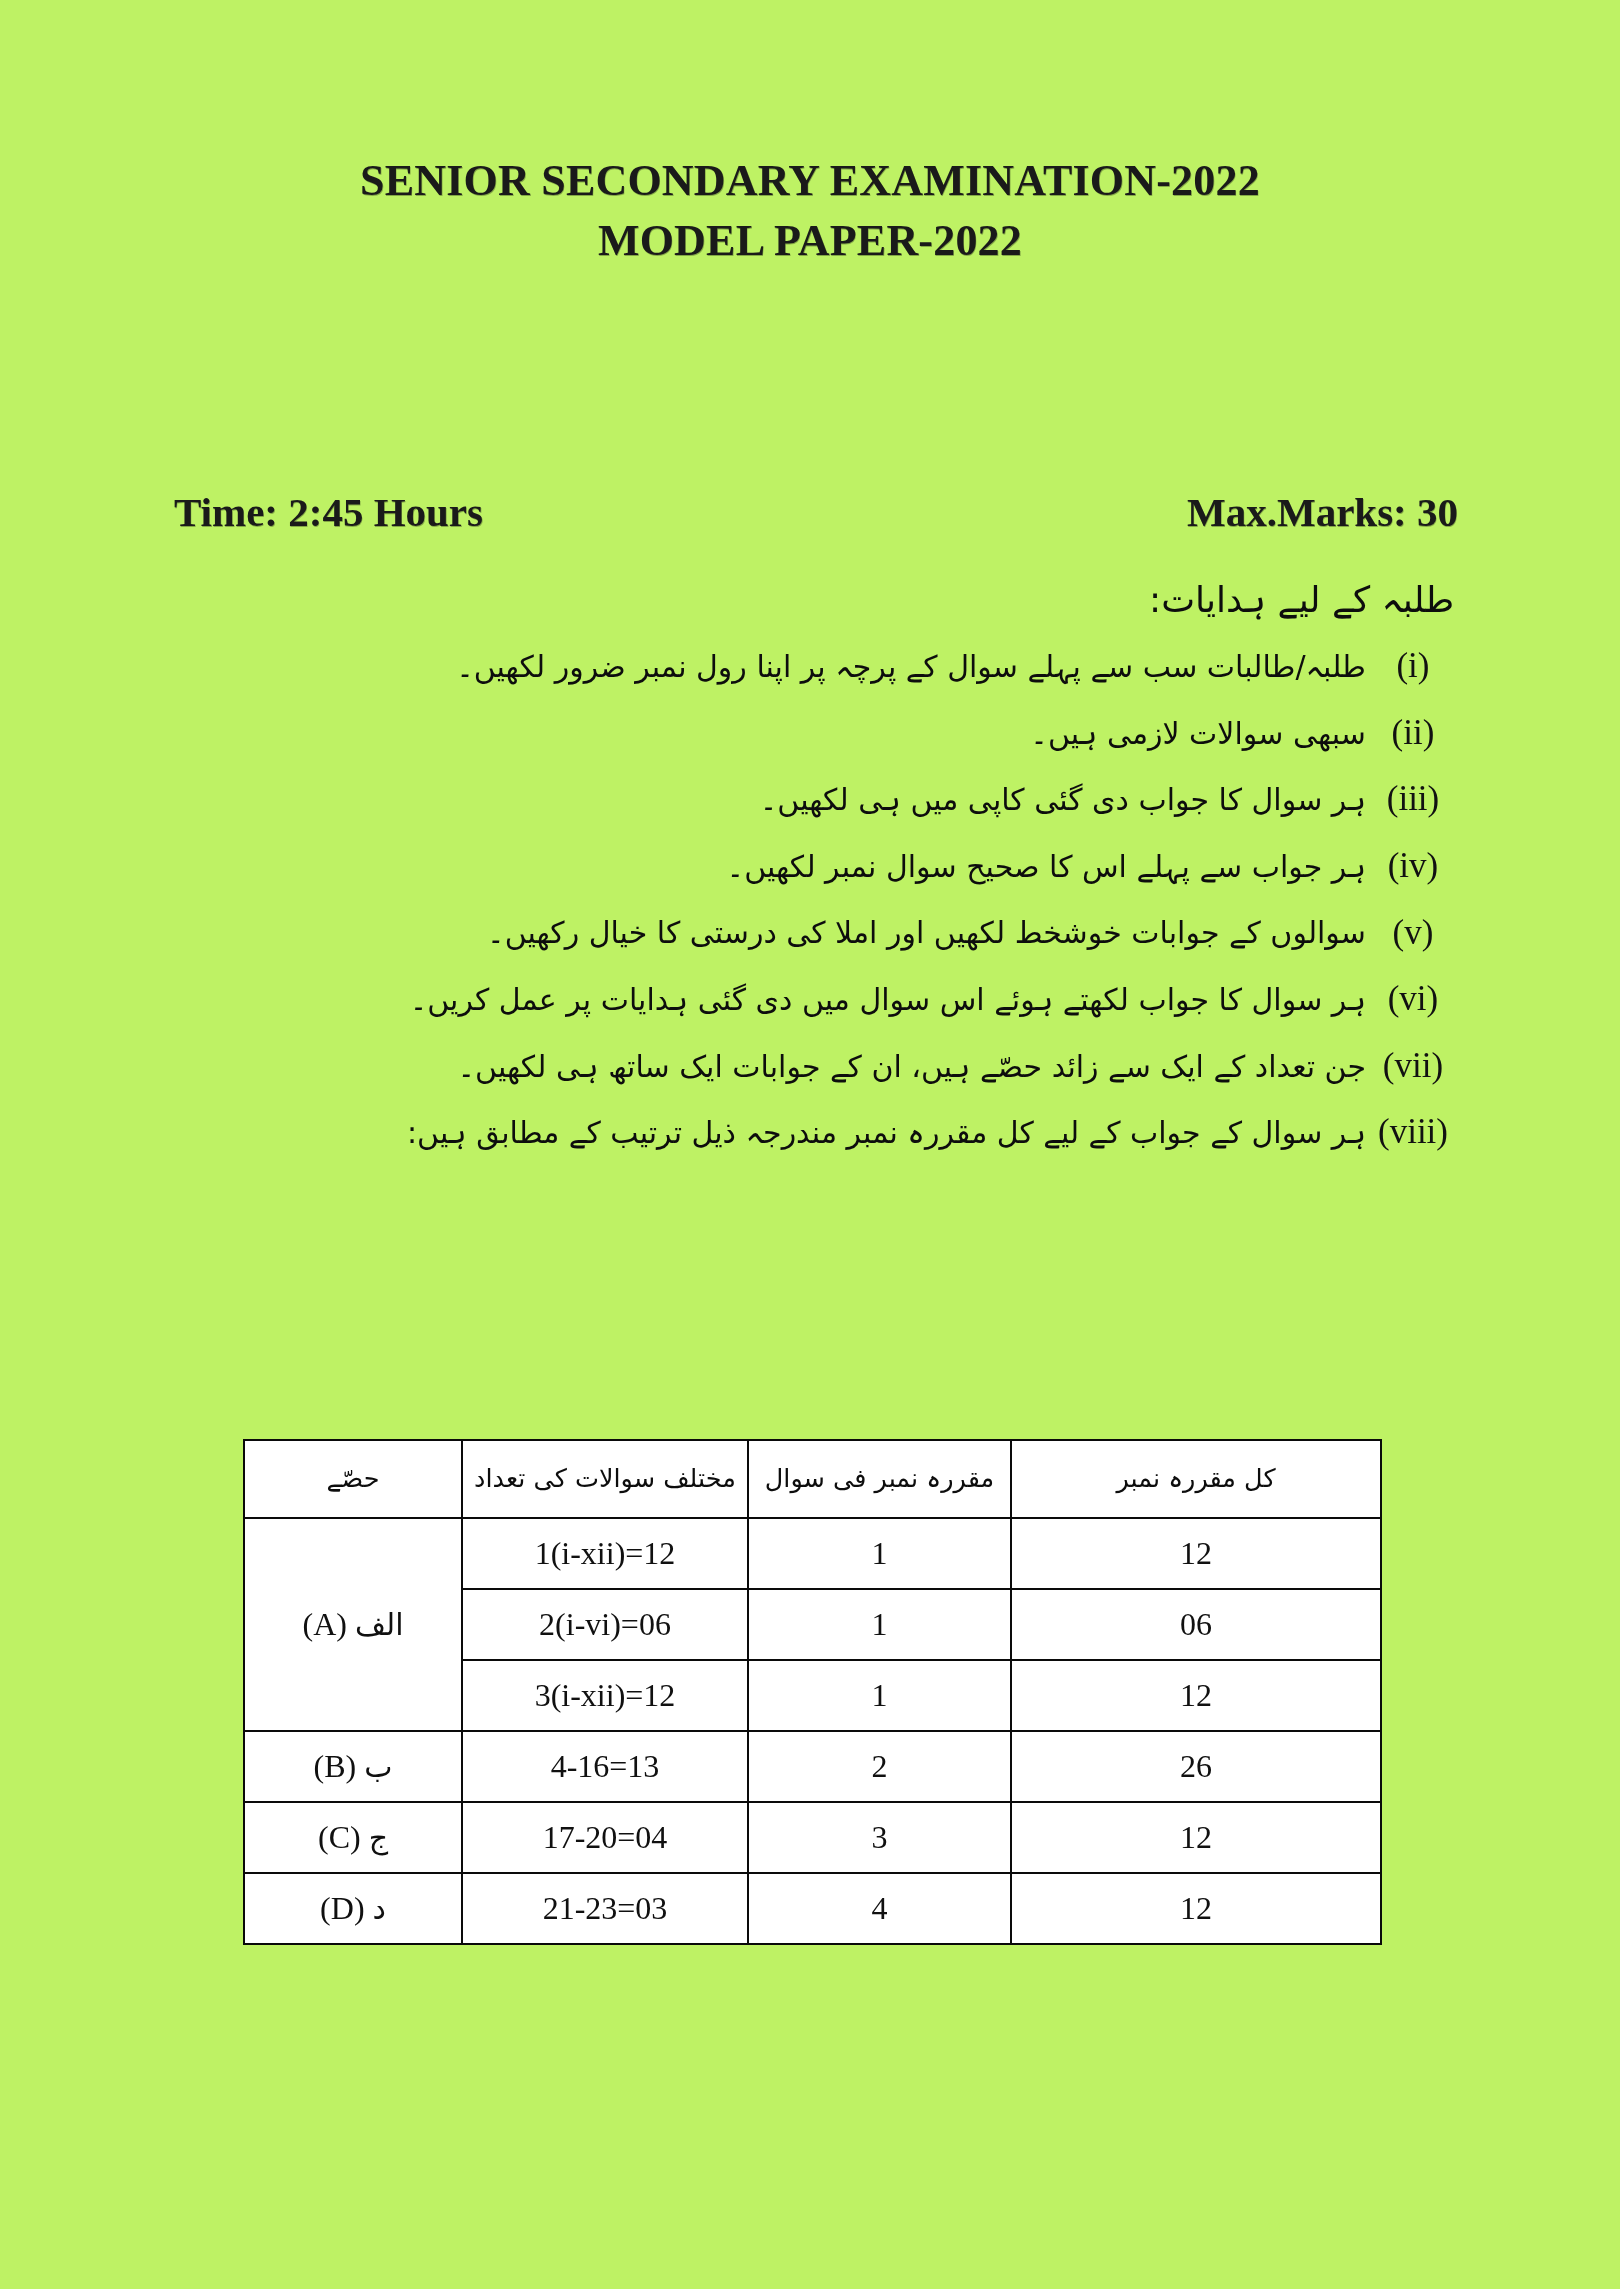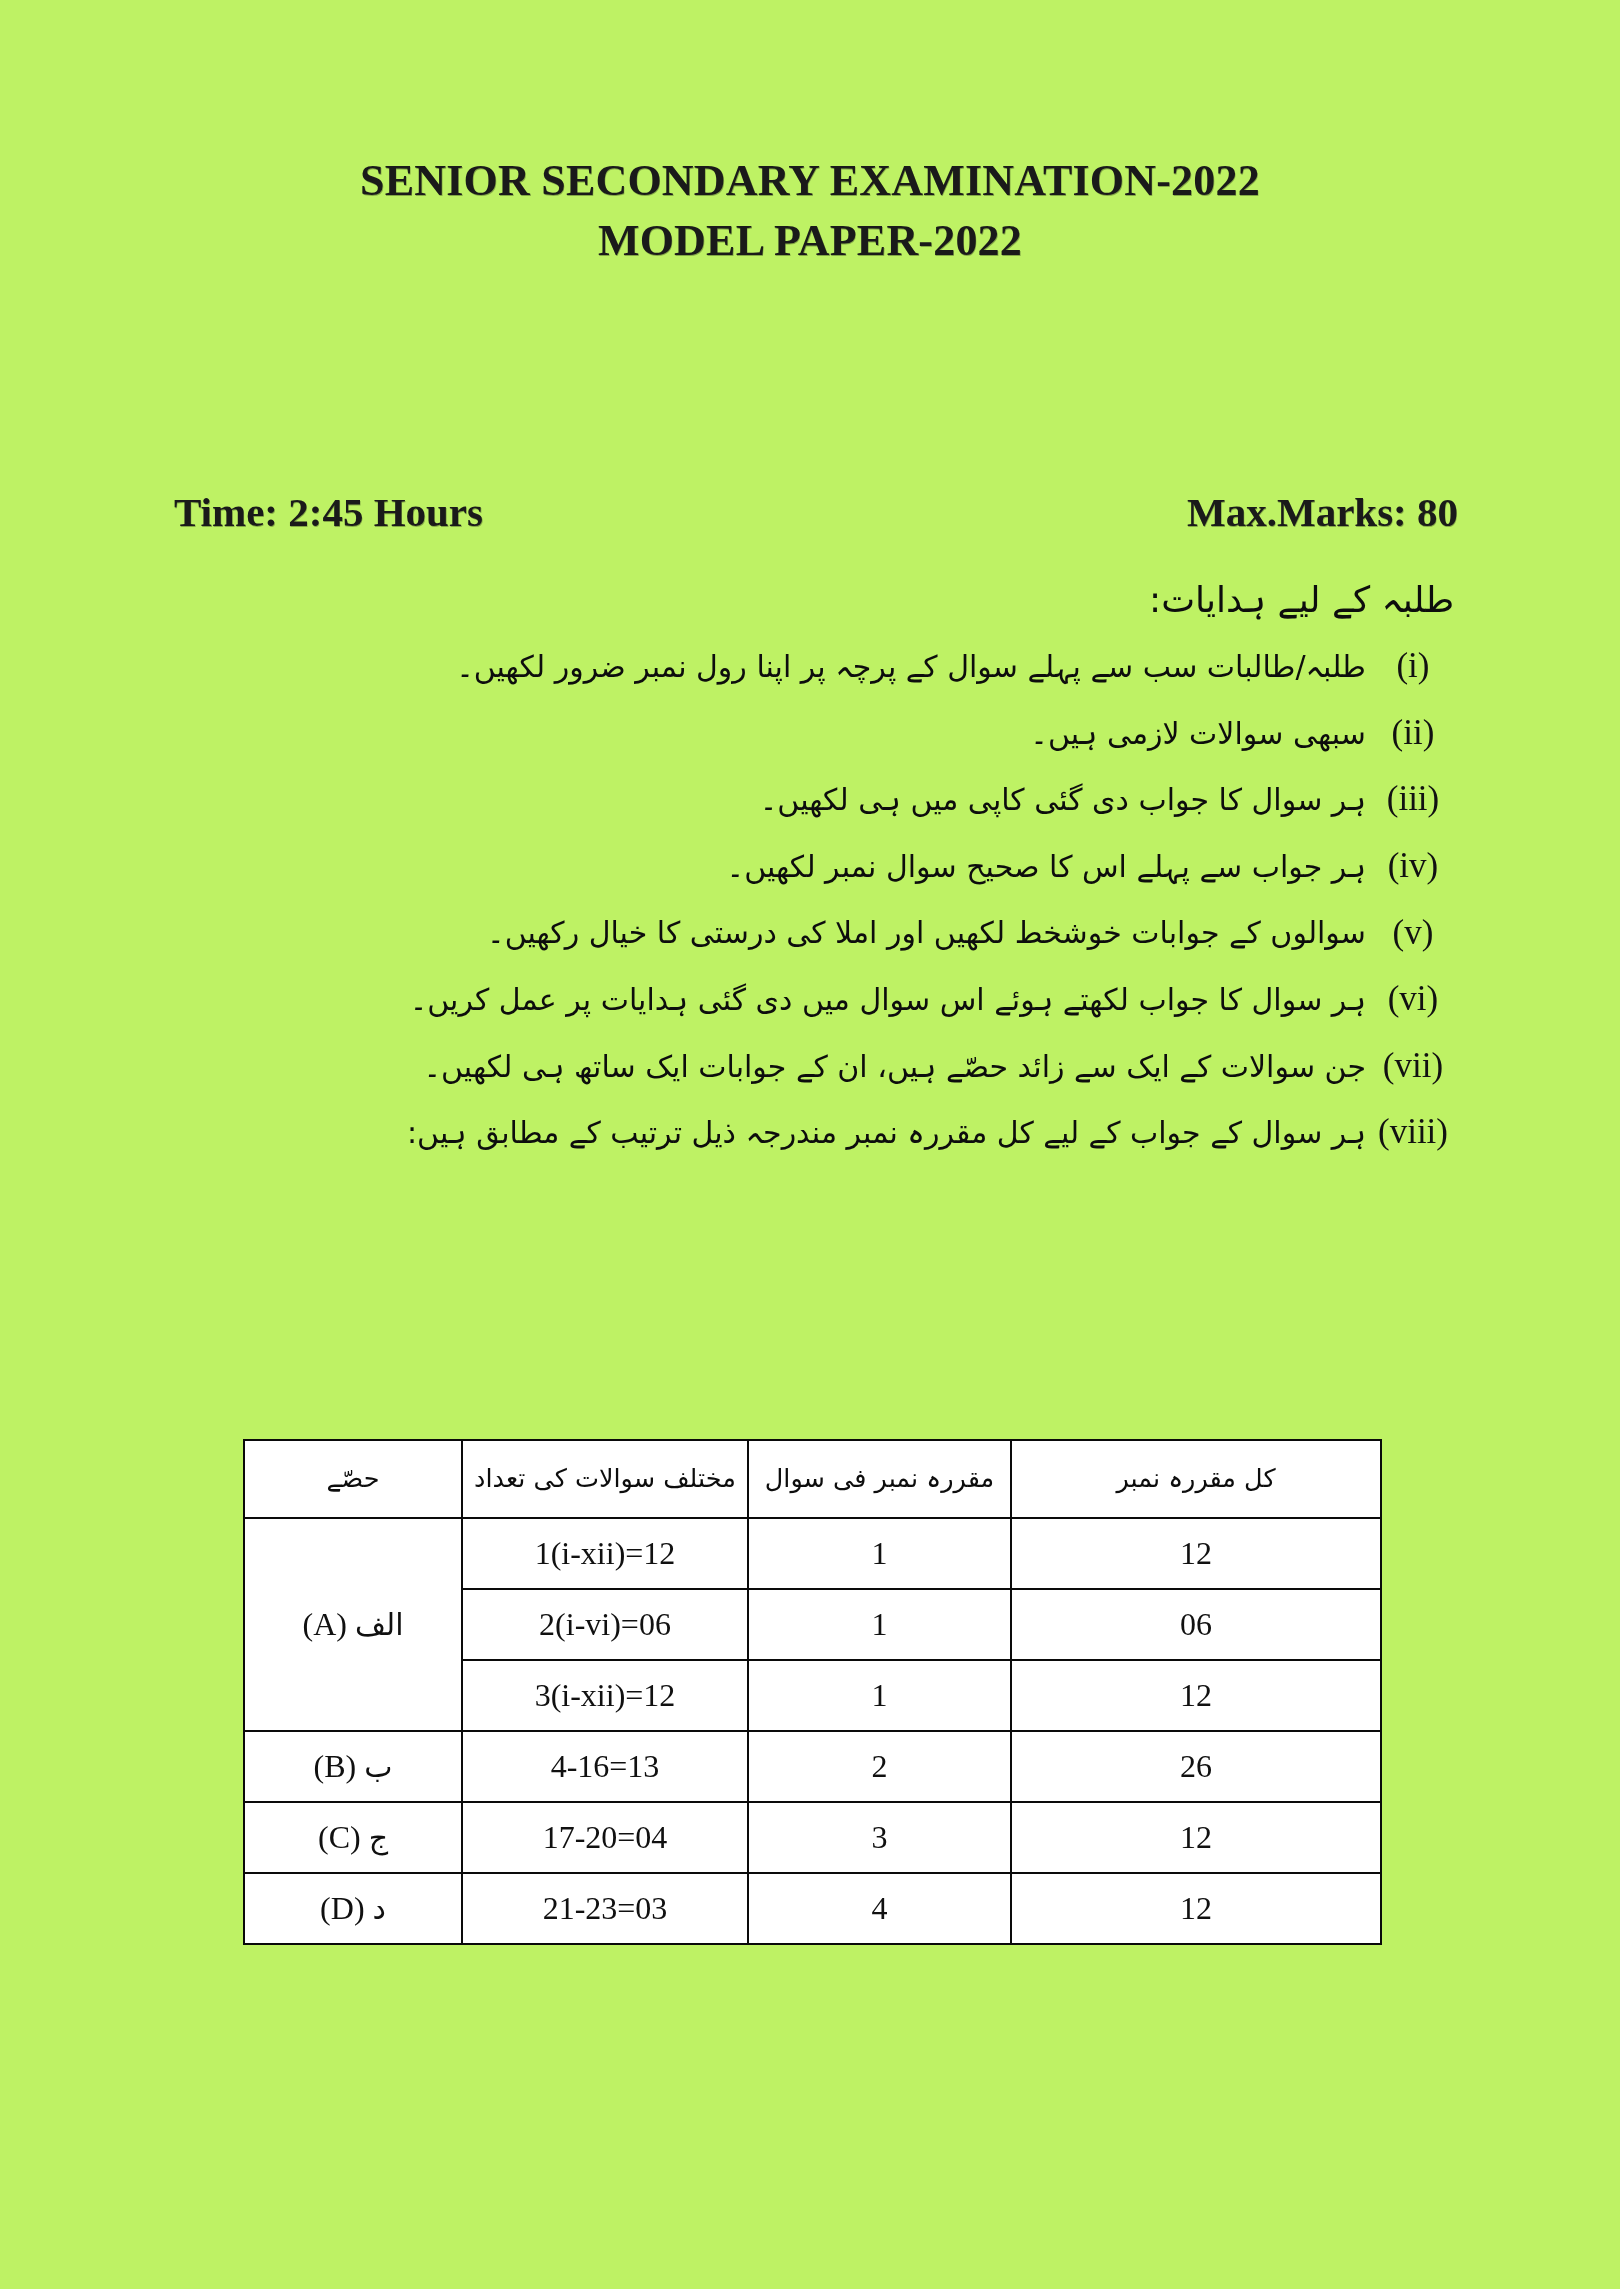--- a/index.html
+++ b/index.html
@@ -194,21 +194,21 @@
 
 <div class="page">
 
   <div class="masthead">
     <div class="exam-title">SENIOR SECONDARY EXAMINATION-2022</div>
     <div class="model-title">MODEL PAPER-2022</div>
   </div>
 
   <div class="meta-row">
     <span>Time: 2:45 Hours</span>
-    <span>Max.Marks: 80</span>
+    <span>Max.Marks: 30</span>
   </div>
 
   <div class="urdu-block">
     <div class="urdu instr-heading">طلبہ کے لیے ہدایات:</div>
 
     <ol class="instr-list" id="instr-list">
         <li class="instr-item">
           <span class="instr-marker">(i)</span>
           <span class="urdu instr-text">طلبہ/طالبات سب سے پہلے سوال کے پرچہ پر اپنا رول نمبر ضرور لکھیں۔</span>
         </li>
@@ -227,21 +227,21 @@
         <li class="instr-item">
           <span class="instr-marker">(v)</span>
           <span class="urdu instr-text">سوالوں کے جوابات خوشخط لکھیں اور املا کی درستی کا خیال رکھیں۔</span>
         </li>
         <li class="instr-item">
           <span class="instr-marker">(vi)</span>
           <span class="urdu instr-text">ہر سوال کا جواب لکھتے ہوئے اس سوال میں دی گئی ہدایات پر عمل کریں۔</span>
         </li>
         <li class="instr-item">
           <span class="instr-marker">(vii)</span>
-          <span class="urdu instr-text">جن سوالات کے ایک سے زائد حصّے ہیں، ان کے جوابات ایک ساتھ ہی لکھیں۔</span>
+          <span class="urdu instr-text">جن تعداد کے ایک سے زائد حصّے ہیں، ان کے جوابات ایک ساتھ ہی لکھیں۔</span>
         </li>
         <li class="instr-item">
           <span class="instr-marker">(viii)</span>
           <span class="urdu instr-text">ہر سوال کے جواب کے لیے کل مقررہ نمبر مندرجہ ذیل ترتیب کے مطابق ہیں:</span>
         </li>
       </ol>
   </div>
 
   <div class="marks-table-wrap">
     <table class="marks-table">

